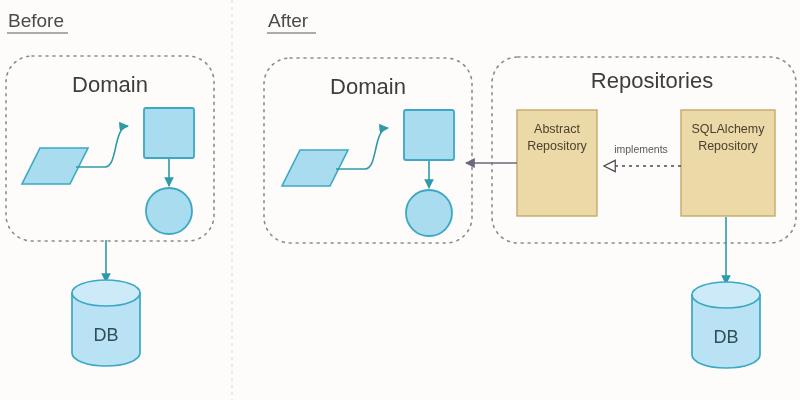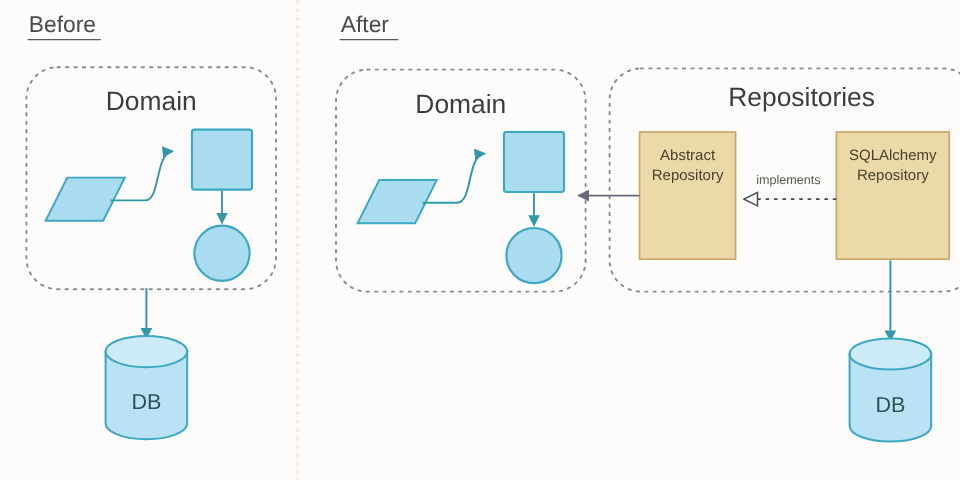--- a/index.html
+++ b/index.html
@@ -3,21 +3,21 @@
 <meta charset="utf-8">
 <style>
   html,body{margin:0;padding:0;}
   body{
     width:800px;height:400px;
     background:#fdfcfa;
     font-family:"Liberation Sans", sans-serif;
     overflow:hidden;
     position:relative;
   }
-  #stage{position:absolute;left:16px;top:0;width:744px;height:400px;}
+  #stage{position:absolute;left:0;top:0;width:744px;height:400px;}
   svg{position:absolute;left:0;top:0;width:800px;height:400px;display:block;}
   .section-title{
     font-size:19px;
     fill:#4a4a4a;
     font-family:"Liberation Sans", sans-serif;
   }
   .group-title{
     font-size:22px;
     fill:#3d3d3d;
     text-anchor:middle;

